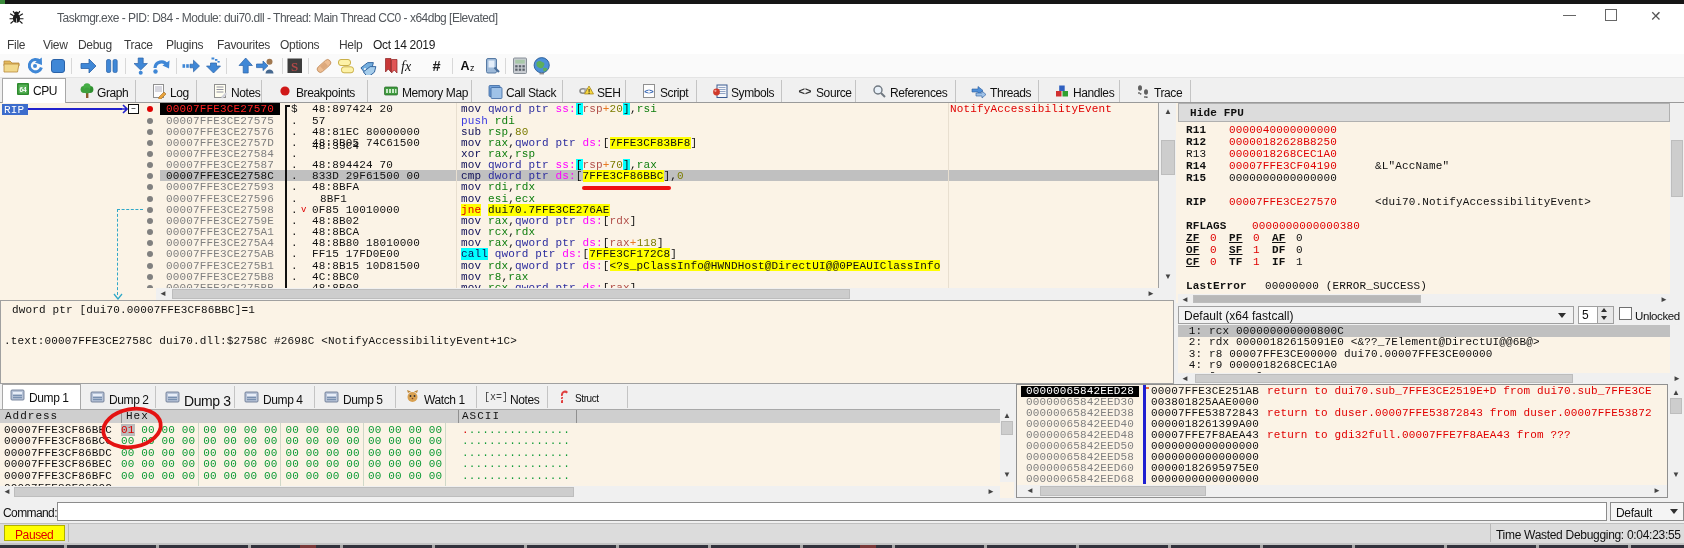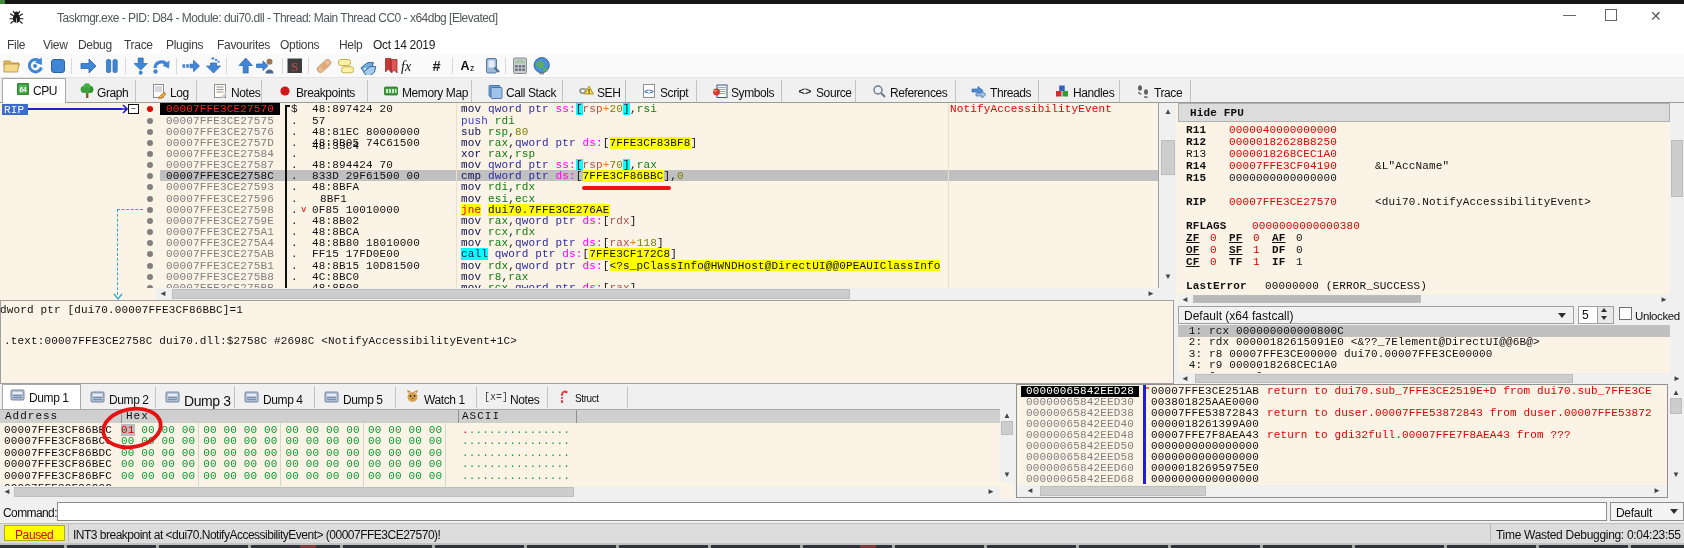--- a/index.html
+++ b/index.html
@@ -445,21 +445,21 @@
 <div class="m" style="left:1296px;top:257px;color:#101010;">1</div>
 <div class="m" style="left:1186px;top:281px;font-weight:bold;">LastError</div>
 <div class="m" style="left:1265px;top:281px;">00000000 (ERROR_SUCCESS)</div>
 <div class="sbt" style="left:1178px;top:294px;width:492px;height:10px;"></div>
 <div class="sbh" style="left:1193px;top:295px;width:228px;height:8px;background:#b8b8b8;"></div>
 <div class="arw" style="left:1180px;top:295px;width:10px;">◄</div>
 <div class="arw" style="left:1659px;top:295px;width:10px;">►</div>
 <div class="sbt" style="left:1670px;top:103px;width:14px;height:200px;"></div>
 <div class="sbh" style="left:1671px;top:140px;width:12px;height:57px;"></div>
 <div class="a" style="left:0;top:300px;width:1174px;height:84px;background:#fbf3e6;border:1px solid #a0a0a0;"></div>
-<div class="m" style="left:0;top:305px;text-align:center;">dword ptr [dui70.00007FFE3CF86BBC]=1</div>
+<div class="m" style="left:12px;top:305px;text-align:center;">dword ptr [dui70.00007FFE3CF86BBC]=1</div>
 <div class="m" style="left:4px;top:336px;">.text:00007FFE3CE2758C dui70.dll:$2758C #2698C &lt;NotifyAccessibilityEvent+1C&gt;</div>
 <div class="a" style="left:1178px;top:306px;width:396px;height:18px;background:#f2f2f2;border:1px solid #a0a0a0;"></div>
 <div class="a" style="left:1184px;top:309px;font-size:12px;color:#101010;">Default (x64 fastcall)</div>
 <div class="a" style="left:1558px;top:313px;width:0;height:0;border-left:4px solid transparent;border-right:4px solid transparent;border-top:5px solid #303030;"></div>
 <div class="a" style="left:1578px;top:306px;width:36px;height:18px;background:#ffffff;border:1px solid #a0a0a0;"></div>
 <div class="a" style="left:1582px;top:308px;font-size:12px;color:#101010;">5</div>
 <div class="a" style="left:1597px;top:306px;width:17px;height:18px;background:#e8e8e8;border:1px solid #a0a0a0;"></div>
 <div class="a" style="left:1601px;top:308px;width:0;height:0;border-left:3.5px solid transparent;border-right:3.5px solid transparent;border-bottom:4px solid #303030;"></div>
 <div class="a" style="left:1601px;top:316px;width:0;height:0;border-left:3.5px solid transparent;border-right:3.5px solid transparent;border-top:4px solid #303030;"></div>
 <div class="a" style="left:1619px;top:307px;width:13px;height:13px;background:#ffffff;border:1px solid #707070;"></div>
@@ -631,21 +631,20 @@
 <div class="a" style="left:0;top:500px;width:1684px;height:23px;background:#f0f0f0;"></div>
 <div class="a" style="left:3px;top:506px;font-size:12px;letter-spacing:-0.6px;color:#101010;">Command:</div>
 <div class="a" style="left:57px;top:502px;width:1550px;height:19px;background:#ffffff;border:1px solid #8c8c8c;"></div>
 <div class="a" style="left:1610px;top:502px;width:74px;height:19px;background:#f4f4f4;border:1px solid #8c8c8c;"></div>
 <div class="a" style="left:1616px;top:506px;font-size:12px;letter-spacing:-0.3px;color:#101010;">Default</div>
 <div class="a" style="left:1670px;top:509px;width:0;height:0;border-left:4px solid transparent;border-right:4px solid transparent;border-top:5px solid #303030;"></div>
 <div class="a" style="left:0;top:523px;width:1684px;height:20px;background:#dcdcdc;border-top:1px solid #c0c0c0;"></div>
 <div class="a" style="left:4px;top:525px;width:61px;height:16px;background:#ffff00;border:1px solid #b0b000;"></div>
 <div class="a" style="left:15px;top:528px;font-size:12px;letter-spacing:-0.4px;color:#e00000;">Paused</div>
 <div class="a" style="left:68px;top:524px;width:1px;height:18px;background:#b8b8b8;"></div>
-<div class="a" style="left:73px;top:528px;font-size:12px;letter-spacing:-0.5px;color:#101010;">INT3 breakpoint at &lt;dui70.NotifyAccessibilityEvent&gt; (00007FFE3CE27570)!</div>
 <div class="a" style="left:1490px;top:524px;width:1px;height:18px;background:#b8b8b8;"></div>
 <div class="a" style="left:1496px;top:528px;font-size:12px;letter-spacing:-0.3px;color:#101010;">Time Wasted Debugging: 0:04:23:55</div>
 <div class="a" style="left:0;top:543px;width:1684px;height:1.5px;background:#c4c4c4;"></div>
 <div class="a" style="left:0;top:544.5px;width:1684px;height:3.5px;background:#32323c;"></div>
 <div class="a" style="left:64px;top:544.5px;width:3px;height:3.5px;background:#a8a8a8;"></div>
 <div class="a" style="left:156px;top:544.5px;width:3px;height:3.5px;background:#a8a8a8;"></div>
 <div class="a" style="left:248px;top:544.5px;width:3px;height:3.5px;background:#a8a8a8;"></div>
 <div class="a" style="left:340px;top:544.5px;width:3px;height:3.5px;background:#a8a8a8;"></div>
 <div class="a" style="left:432px;top:544.5px;width:3px;height:3.5px;background:#a8a8a8;"></div>
 <div class="a" style="left:524px;top:544.5px;width:3px;height:3.5px;background:#a8a8a8;"></div>

